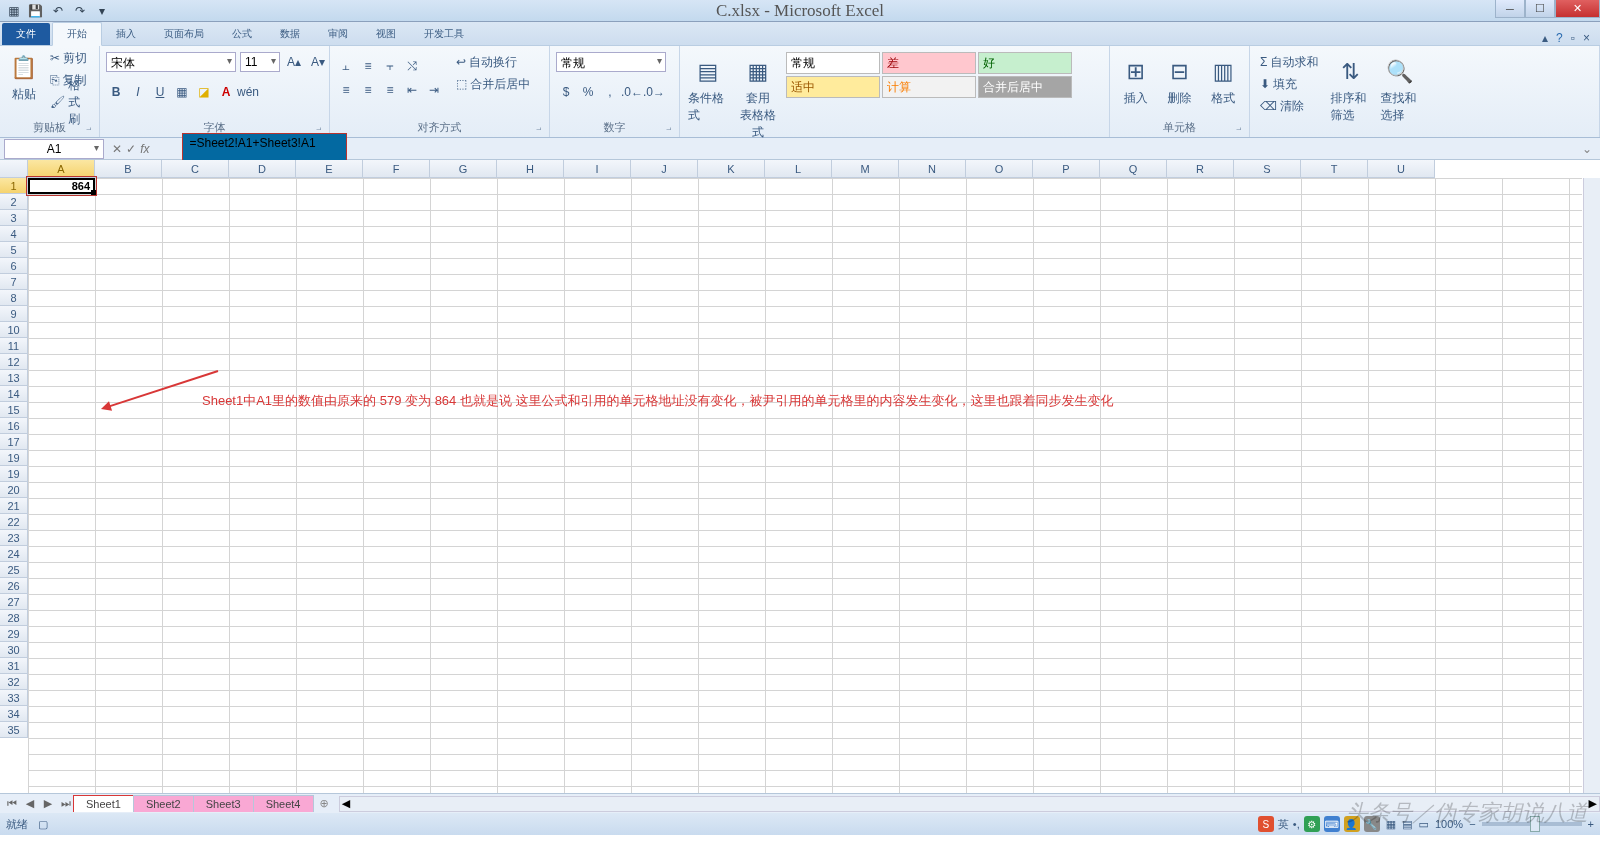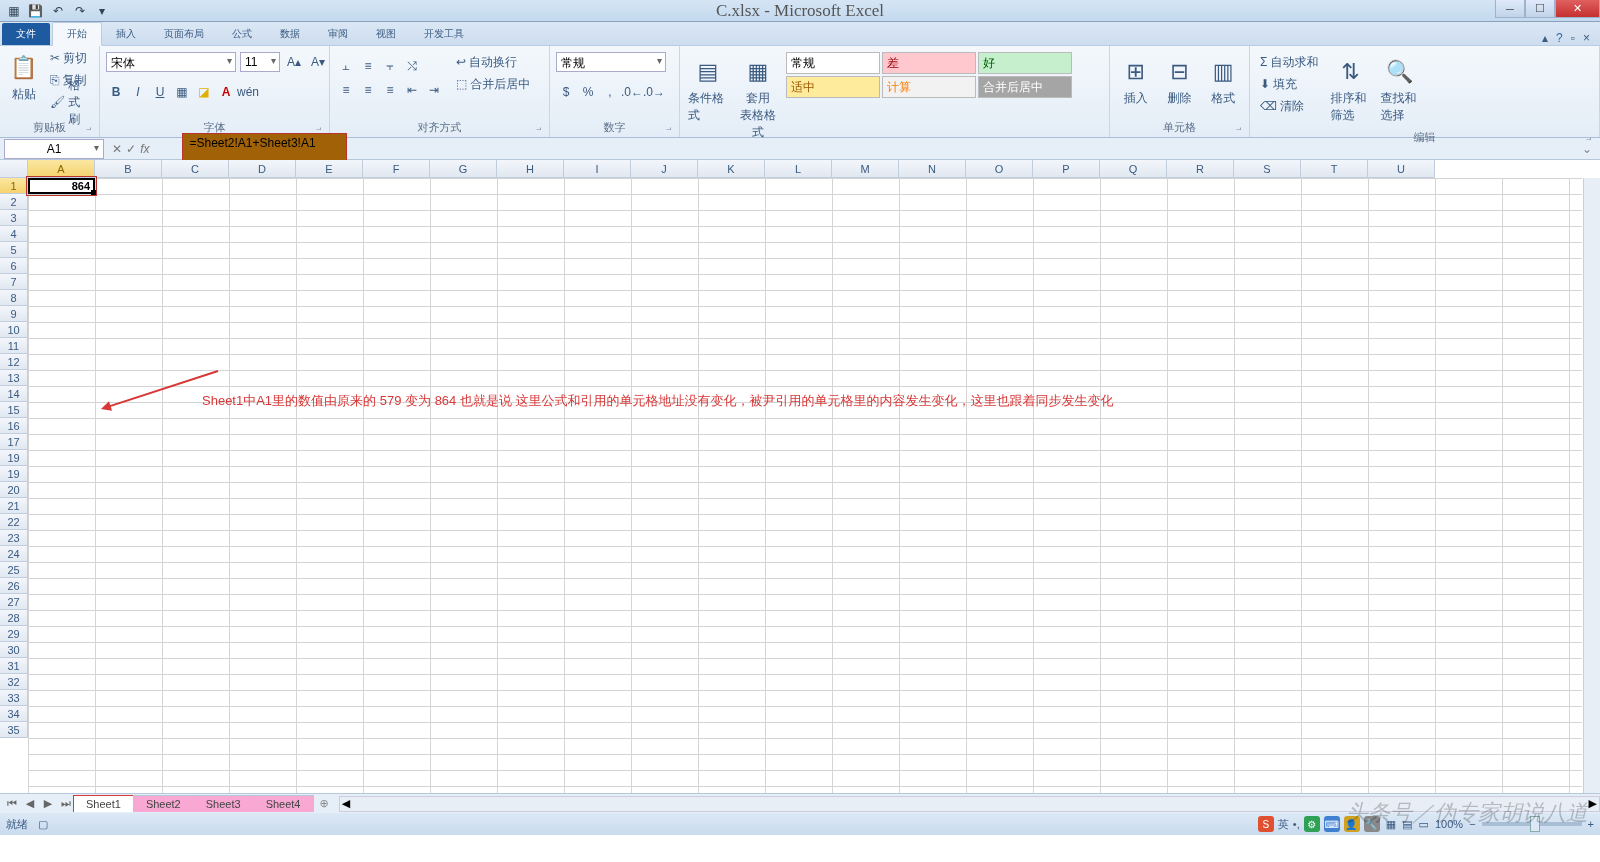--- a/index.html
+++ b/index.html
@@ -29,21 +29,21 @@
 .combo { border: 1px solid #aac; background: #fff; padding: 2px 18px 2px 4px; height: 20px; position: relative; font-size: 12px; }
 .combo::after { content: "▾"; position: absolute; right: 3px; top: 2px; font-size: 10px; color: #666; }
 .btnrow { display: flex; gap: 2px; margin-top: 4px; }
 .tbtn { width: 20px; height: 20px; display: flex; align-items: center; justify-content: center; color: #3a5a80; border: 1px solid transparent; }
 .style-gallery { display: flex; flex-wrap: wrap; width: 300px; gap: 2px; }
 .style-cell { width: 94px; height: 22px; border: 1px solid #bbb; font-size: 12px; display: flex; align-items: center; padding-left: 4px; }
 .fbar { height: 22px; background: #e6eef8; border-bottom: 1px solid #b5c7da; display: flex; align-items: center; }
 .namebox { width: 100px; margin-left: 4px; border: 1px solid #aac; background: #fff; padding: 2px 4px; font-size: 12px; text-align: center; position: relative; }
 .namebox::after { content: "▾"; position: absolute; right: 4px; font-size: 10px; color: #666; }
 .fx-btns { display: flex; gap: 4px; margin: 0 8px; color: #777; }
-.formula-box { flex: 1; border: 1px solid #b8342f; background: #a16207; padding: 2px 6px; font-size: 12px; height: 31px; max-width: 165px; margin-left: 25px; }
+.formula-box { flex: 1; border: 1px solid #b8342f; background: #0369a1; padding: 2px 6px; font-size: 12px; height: 31px; max-width: 165px; margin-left: 25px; }
 .sheet-area { position: relative; height: 633px; background: #fff; }
 .col-headers { display: flex; position: absolute; top: 0; left: 0; height: 18px; }
 .hdr, .colh, .rowh { background: linear-gradient(#f3f6fb,#e1e8f1); border-right: 1px solid #c1cddd; border-bottom: 1px solid #c1cddd; display: flex; align-items: center; justify-content: center; font-size: 11px; color: #3a5a80; }
 .hdr { width: 28px; height: 18px; }
 .colh { width: 67px; height: 18px; }
 .colh.sel { background: linear-gradient(#fbe7a2,#f5d36f); color: #8a6600; }
 .row-headers { position: absolute; top: 18px; left: 0; }
 .rowh { width: 28px; height: 16px; }
 .rowh.sel { background: linear-gradient(#fbe7a2,#f5d36f); color: #8a6600; }
 .grid { position: absolute; top: 18px; left: 28px; right: 18px; bottom: 0;
@@ -264,21 +264,20 @@
       </div>
       <div class="big-btn">
           <span class="ico">⇅</span>
           <span>排序和筛选</span>
         </div>
       <div class="big-btn">
           <span class="ico">🔍</span>
           <span>查找和选择</span>
         </div>
     </div>
-    <div class="rg-label">编辑</div>
   </div>
 </div>
 
 <div class="fbar">
   <div class="namebox">A1</div>
   <div class="fx-btns">
     <span>✕</span>
     <span>✓</span>
     <span><i>fx</i></span>
   </div>

